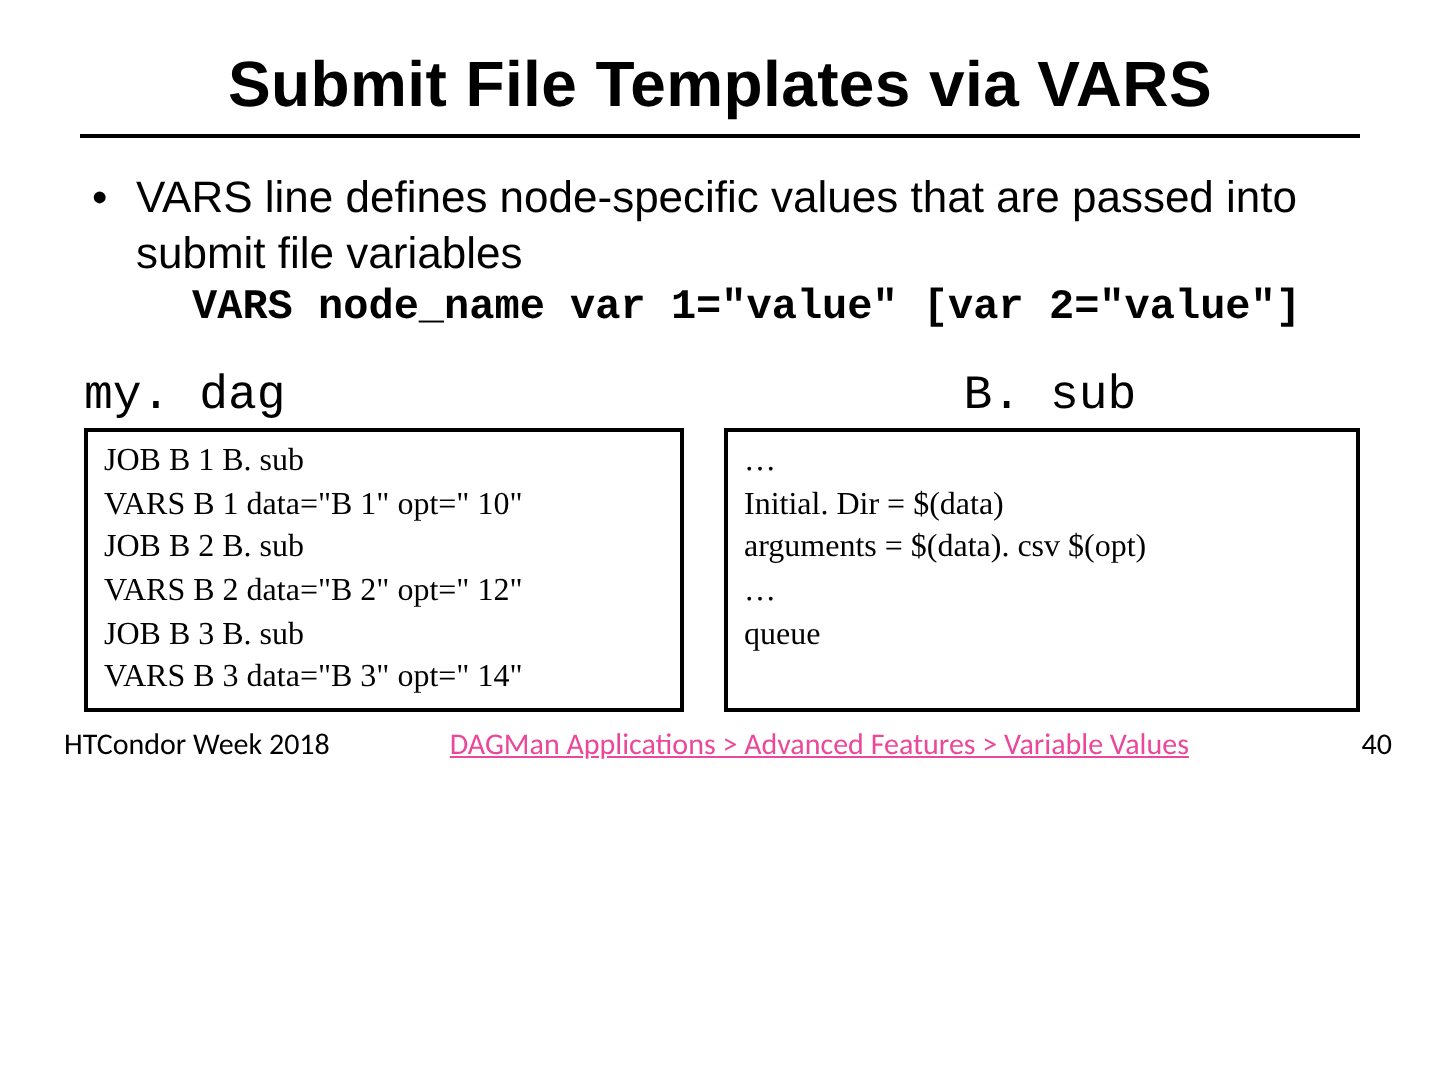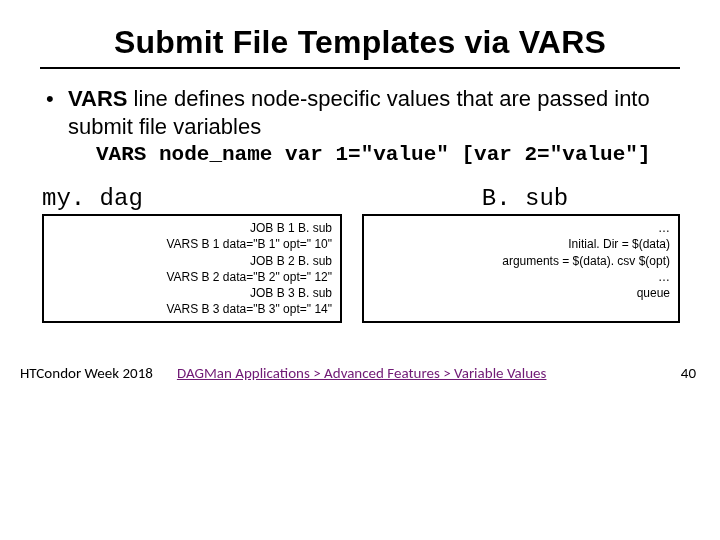--- a/index.html
+++ b/index.html
@@ -10,28 +10,28 @@
   .bullets { list-style: none; padding-left: 6px; }
   .bullets > li { position: relative; padding-left: 22px; font-size: 22px; line-height: 1.25; margin-bottom: 6px; }
   .bullets > li::before { content: "•"; position: absolute; left: 0; top: 0; font-size: 22px; }
   .syntax { font-family: "Courier New", Courier, monospace; font-weight: bold; font-size: 21px; padding-left: 28px; margin-top: 2px; margin-bottom: 10px; }
   .second-bullet-wrap { font-family: Calibri, Arial, sans-serif; }
   .labels { display: flex; margin-top: 17px; padding-left: 2px; }
   .label-left, .label-right { font-family: "Courier New", Courier, monospace; font-size: 24px; }
   .label-left { width: 320px; }
   .label-right { flex: 1; padding-left: 8px; text-align: center; }
   .codegrid { display: flex; gap: 20px; padding-left: 2px; margin-top: 2px; }
-  .codebox { border: 2px solid #000; padding: 4px 8px; font-family: Liberation Sans, sans-serif; font-size: 12px; line-height: 1.35; white-space: pre; text-align: right; }
+  .codebox { border: 2px solid #000; padding: 4px 8px; font-family: Liberation Serif, serif; font-size: 16px; line-height: 1.35; white-space: pre; }
   .codebox.left { width: 300px; }
   .codebox.right { flex: 1; }
-  .footer { position: absolute; left: 0; right: 0; bottom: 20px; display: flex; align-items: baseline; padding: 0 24px 0 20px; font-family: Calibri, Arial, sans-serif; font-size: 15px; }
+  .footer { position: absolute; left: 12px; right: 0; bottom: 20px; display: flex; align-items: baseline; padding: 0 24px 0 20px; font-family: Calibri, Arial, sans-serif; font-size: 15px; }
   .footer .event { flex: 0 0 auto; margin-right: 24px; }
-  .footer .bc { flex: 1; text-decoration: underline; color: #701a75; }
+  .footer .bc { flex: 1; text-decoration: underline; color: #ec4899; margin-left: 36px; }
   .footer .pg { flex: 0 0 auto; margin-left: 0; }
-  b.k { font-weight: bold; }
+  b.k { font-weight: normal; }
 </style>
 </head>
 <body>
 
 <div class="slide">
 
   <h1 class="title">Submit File Templates via VARS</h1>
   <hr class="rule">
 
   <ul class="bullets">

